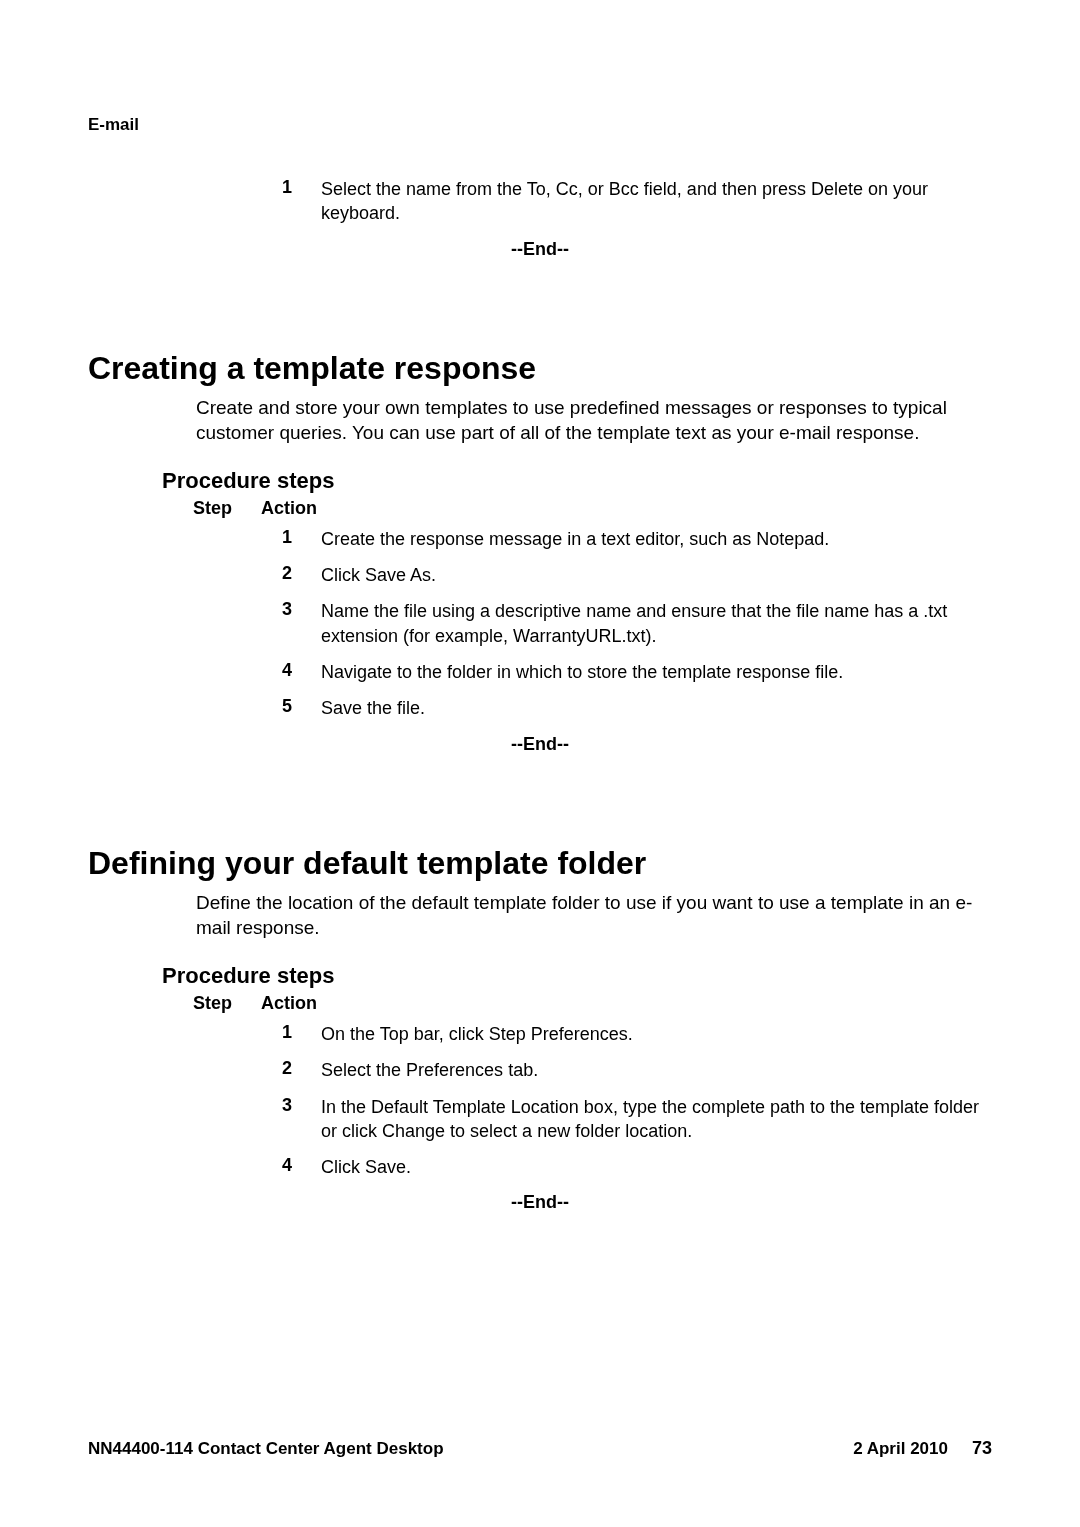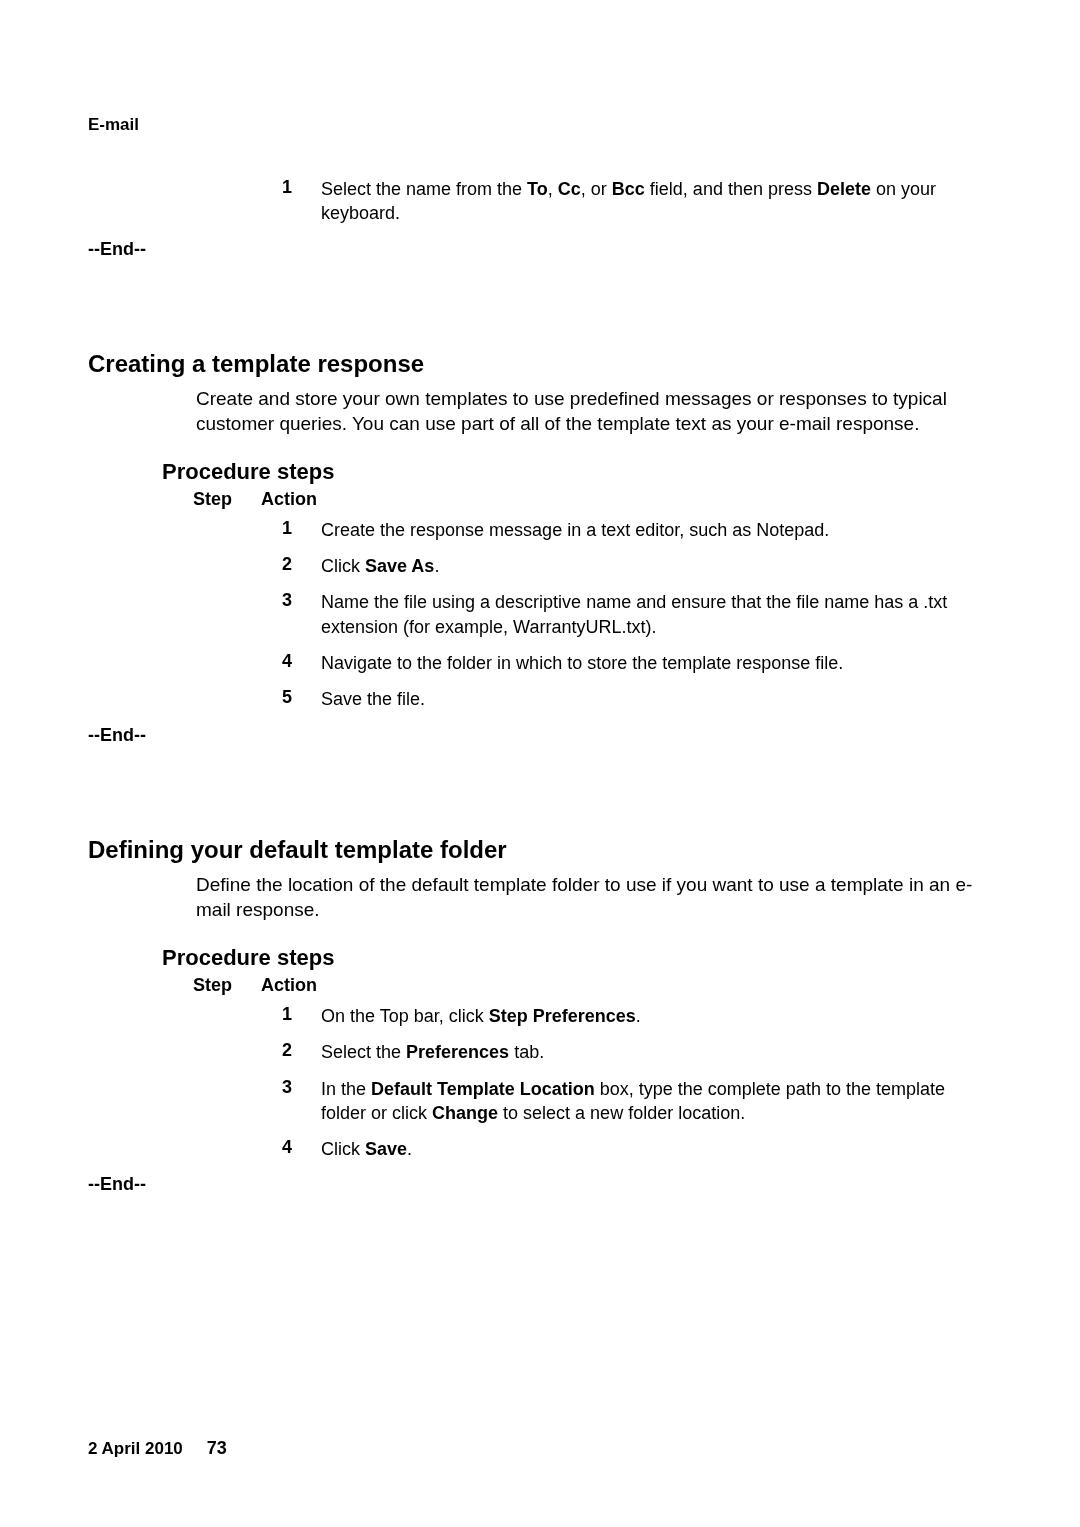--- a/index.html
+++ b/index.html
@@ -32,31 +32,31 @@
       font-weight: bold;
       font-size: 18px;
       flex-shrink: 0;
     }
     .step-action {
       font-size: 18px;
       line-height: 1.35;
       flex: 1;
     }
     .step-action .bold {
-      font-weight: bold;
+      font-weight: normal;
     }
     .end-marker {
-      text-align: left;
+      text-align: center;
       font-weight: bold;
       font-size: 18px;
       margin-top: 13px;
       margin-bottom: 90px;
     }
     .section-heading {
-      font-size: 24px;
+      font-size: 32px;
       font-weight: bold;
       margin-bottom: 8px;
     }
     .section-intro {
       font-size: 19px;
       line-height: 1.35;
       margin-left: 108px;
       margin-bottom: 22px;
     }
     .procedure-heading {
@@ -189,16 +189,17 @@
   <div class="step-row">
     <div class="step-num">4</div>
     <div class="step-action">
       <span>Click </span><span class="bold">Save</span><span>.</span>
     </div>
   </div>
 </div>
 <div class="end-marker" style="margin-bottom:0">--End--</div>
 
 <div class="footer">
+  <div class="footer-left">NN44400-114 Contact Center Agent Desktop</div>
   <div class="footer-right">
     <span>2 April 2010</span><span class="page-num">73</span>
   </div>
 </div>
 
 </body></html>

